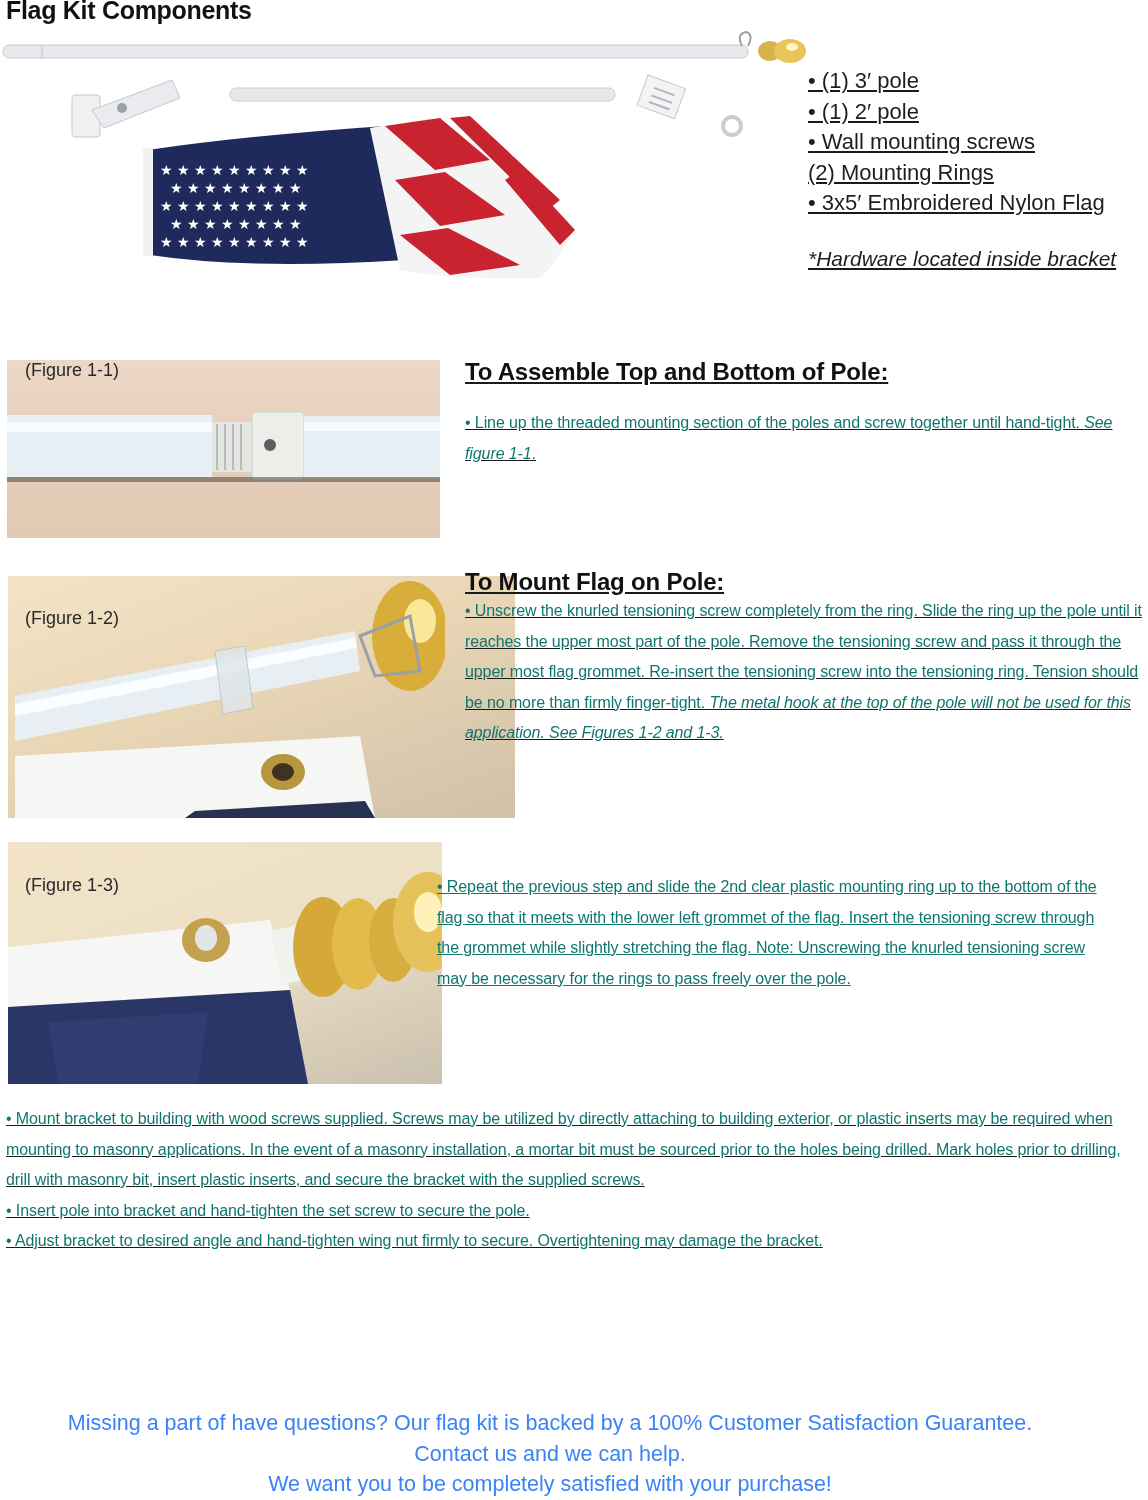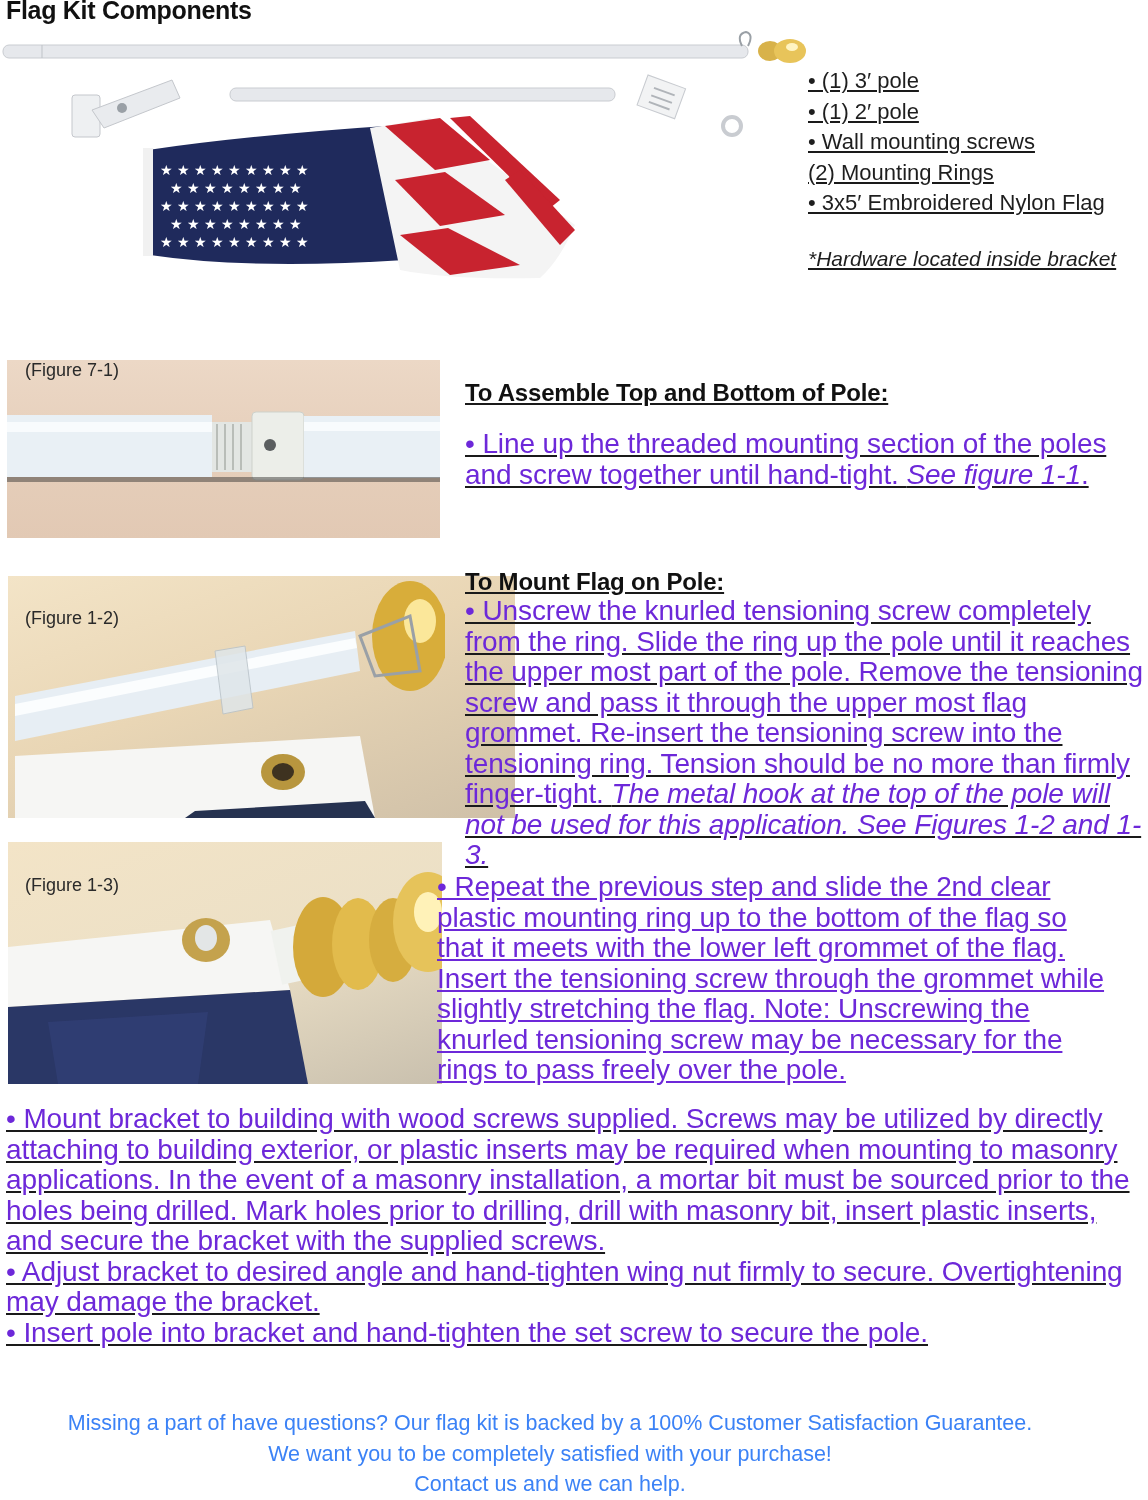--- a/index.html
+++ b/index.html
@@ -1,21 +1,21 @@
 <!DOCTYPE html>
 <html><head>
 <meta charset="utf-8">
 <style>
   html, body { margin:0; padding:0; background:#ffffff; }
   body { width:1148px; height:1500px; position:relative; overflow:hidden;
          font-family:"Liberation Sans", "DejaVu Sans", sans-serif; color:#1a1a1a; }
   .abs { position:absolute;text-decoration:underline; }
   h1.title { position:absolute; left:6px; top:-4px; margin:0; font-size:25px; font-weight:bold; letter-spacing:-0.3px; color:#111; }
   h2.sec { margin:0; font-size:24px; font-weight:bold; color:#111; letter-spacing:-0.2px; }
-  .body-text { font-size:28px; line-height:30.5px; color:#6d28d9; letter-spacing:-0.1px; }
+  .body-text { font-size:16px; line-height:30.5px; color:#0f766e; letter-spacing:-0.1px; }
   .body-text p { margin:0; }
   .it { font-style:italic; }
   ul.parts { list-style:none; margin:0; padding:0; font-size:22px; line-height:30.5px; color:#1e1e1e; }
   .note { font-size:21px; font-style:italic; color:#1e1e1e; }
   .photo { position:absolute; overflow:hidden; }
   .fig-label { position:absolute; font-size:18px; color:#2a2a2a; }
   .footer { position:absolute; left:0; width:1100px; top:1408px; text-align:center;
             font-size:21.5px; line-height:30.5px; color:#3b82f6; }
   .footer p { margin:0; }
 </style>
@@ -92,24 +92,24 @@
         <line x1="218" y1="64" x2="218" y2="110"></line>
       <line x1="226" y1="64" x2="226" y2="110"></line>
         <line x1="234" y1="64" x2="234" y2="110"></line>
     </g>
     <rect x="245" y="52" width="52" height="68" rx="4" fill="#eceee9" stroke="#cdd1cb"></rect>
     <circle cx="263" cy="85" r="6" fill="#5b5e60"></circle>
     <rect x="297" y="56" width="136" height="62" fill="#e9f0f5"></rect>
     <rect x="297" y="62" width="136" height="9" fill="#f8fbfd"></rect>
     <rect x="0" y="117" width="433" height="5" fill="#3b3a38" opacity="0.5"></rect>
   </svg>
-  <span class="fig-label" style="left:18px;top:0px;">(Figure 7-1)</span>
+  <span class="fig-label" style="left:18px;top:0px;">(Figure 1-1)</span>
 </div>
 
-<div class="abs" style="left:465px;top:379px;width:680px;">
+<div class="abs" style="left:465px;top:358px;width:680px;">
   <h2 class="sec">To Assemble Top and Bottom of Pole:</h2>
   <div class="body-text" style="margin-top:22px;">
     <p><span>• Line up the threaded mounting section of the poles and screw together until hand-tight. </span><span class="it">See figure 1-1</span><span>.</span></p>
   </div>
 </div>
 
 <div class="photo" style="left:8px;top:576px;width:500px;height:242px;background:linear-gradient(160deg,#f3e4c7 0%,#e9d6b5 45%,#cfc0a8 100%);padding-left:7px;">
   <svg width="430" height="242">
     <path d="M0 120 L340 55 L345 95 L0 165 Z" fill="#e7eef4"></path>
     <path d="M0 128 L340 62 L342 72 L0 140 Z" fill="#fbfdfe"></path>
@@ -149,22 +149,22 @@
   <span class="fig-label" style="left:17px;top:33px;">(Figure 1-3)</span>
 </div>
 
 <div class="abs body-text" style="left:437px;top:872px;width:680px;">
   <p>• Repeat the previous step and slide the 2nd clear plastic mounting ring up to the bottom of the flag so that it meets with the lower left grommet of the flag.  Insert the tensioning screw through the grommet while slightly stretching the flag.  Note: Unscrewing the knurled tensioning screw may be necessary for the rings to pass freely over the pole.</p>
 </div>
 
 <div class="abs" style="left:6px;top:1104px;width:1140px;">
   <div class="body-text">
     <p>• Mount bracket to building with wood screws supplied.  Screws may be utilized by directly attaching to building exterior, or plastic inserts may be required when mounting to masonry applications.  In the event of a masonry installation, a mortar bit must be sourced prior to the holes being drilled.  Mark holes prior to drilling, drill with masonry bit, insert plastic inserts, and secure the bracket with the supplied screws.</p>
+    <p>• Insert pole into bracket and hand-tighten the set screw to secure the pole.</p>
     <p>• Adjust bracket to desired angle and hand-tighten wing nut firmly to secure.  Overtightening may damage the bracket.</p>
-    <p>• Insert pole into bracket and hand-tighten the set screw to secure the pole.</p>
   </div>
 </div>
 
 <div class="footer">
   <p>Missing a part of have questions? Our flag kit is backed by a 100% Customer Satisfaction Guarantee.</p>
+  <p>Contact us and we can help.</p>
   <p>We want you to be completely satisfied with your purchase!</p>
-  <p>Contact us and we can help.</p>
 </div>
 
 </body></html>

